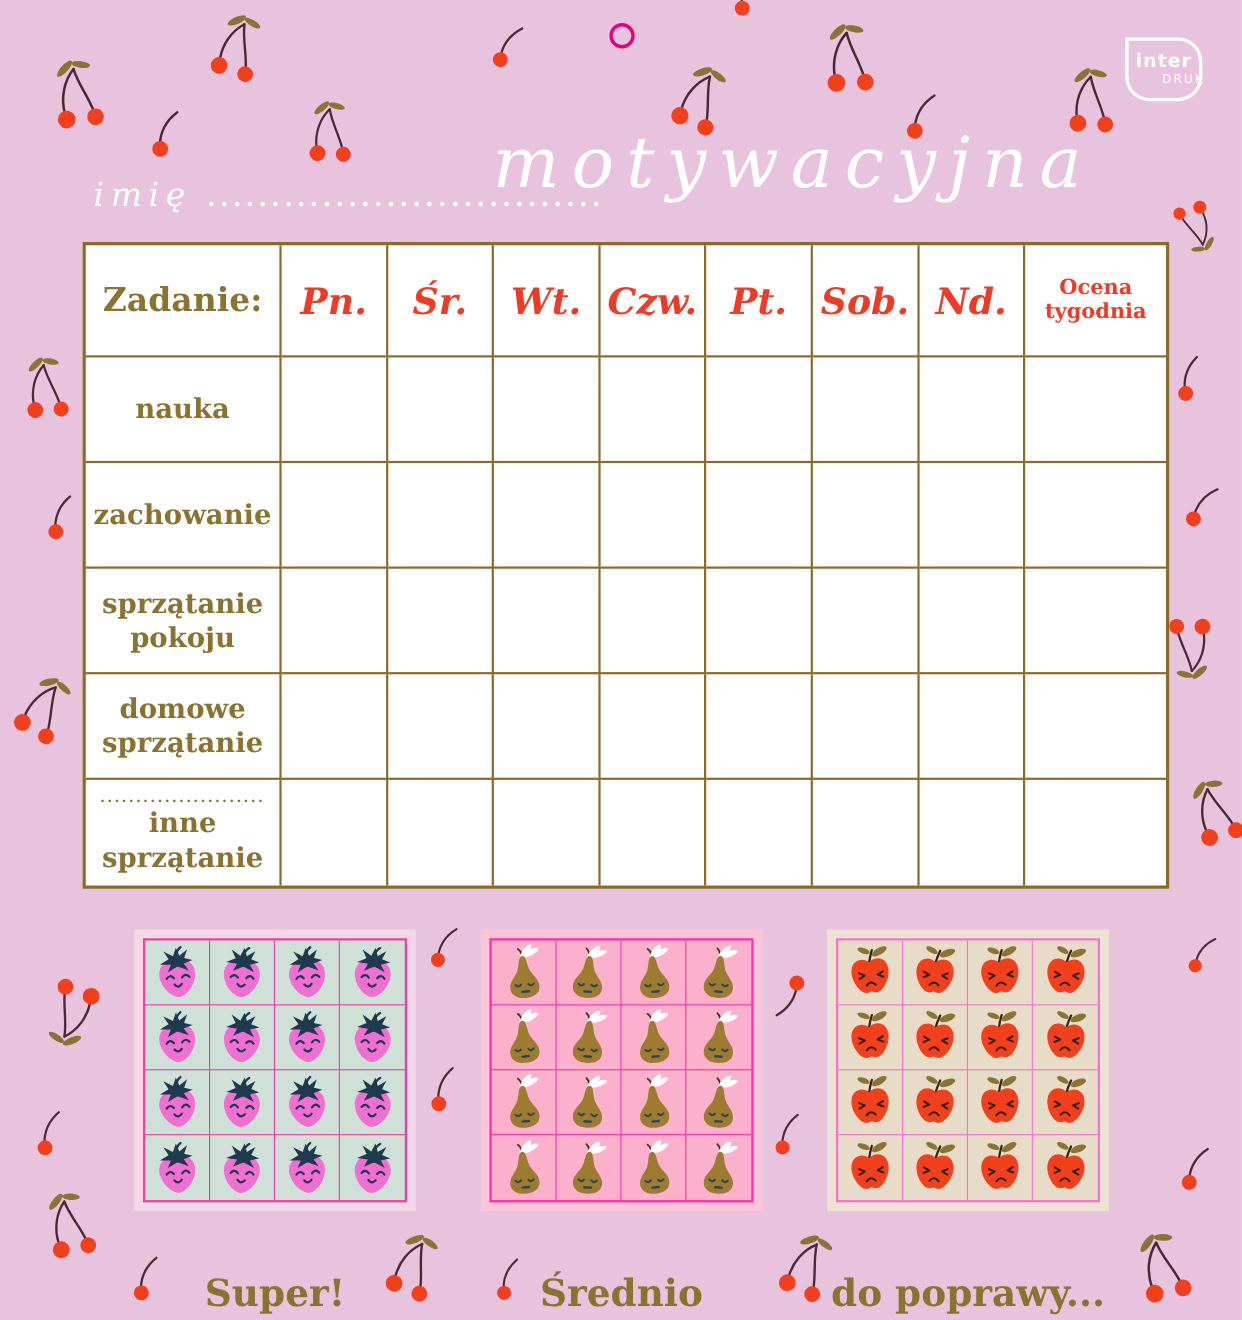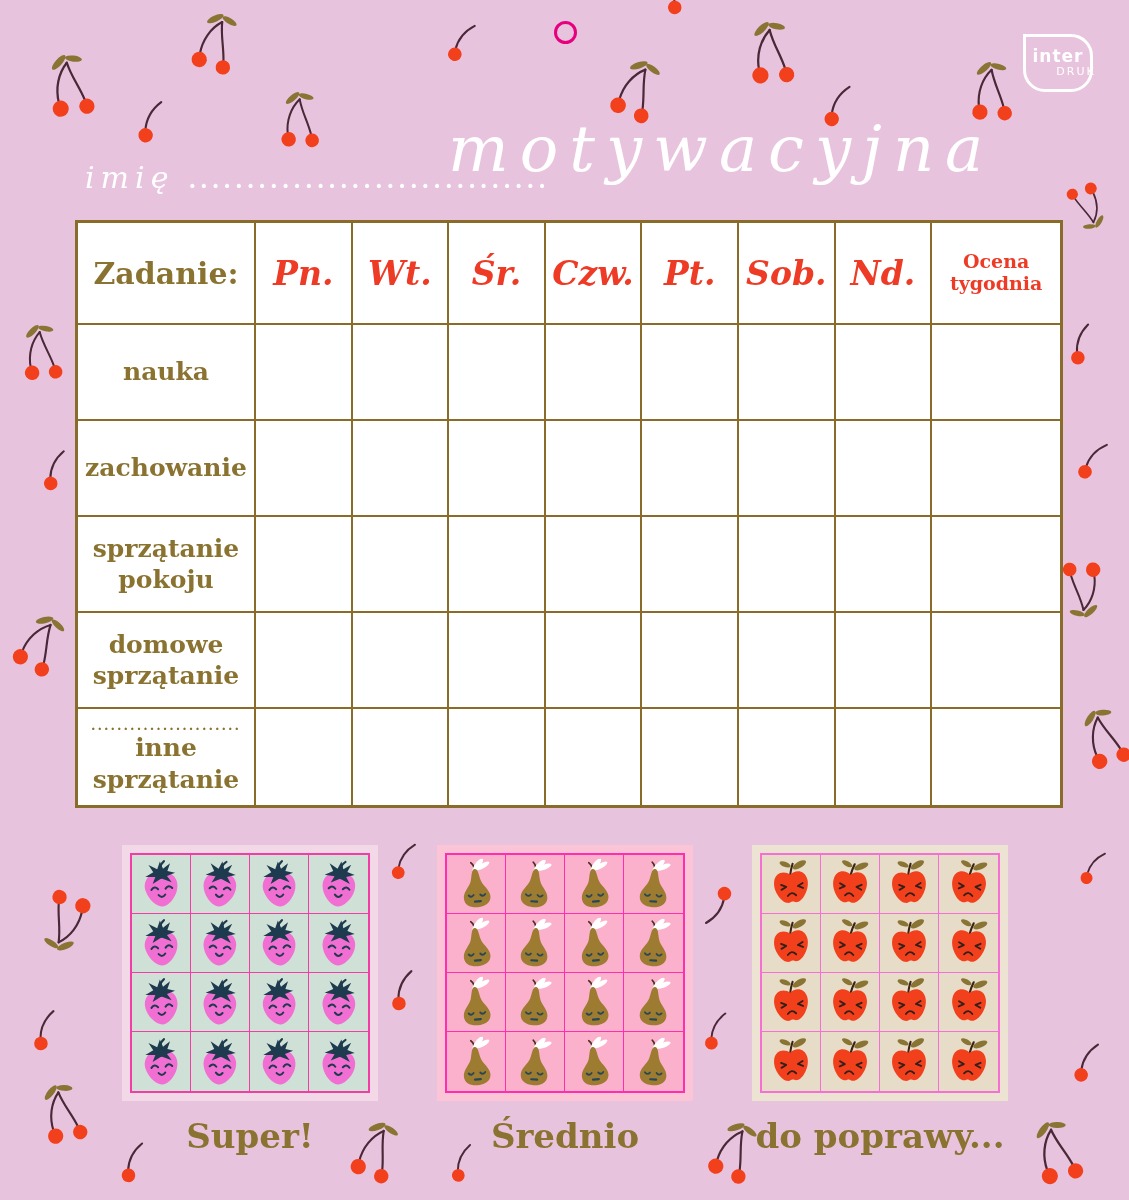--- a/index.html
+++ b/index.html
@@ -71,21 +71,21 @@
   }
   .sheet-grid{
     width:100%;height:100%;box-sizing:border-box;
     display:grid;grid-template-columns:repeat(4,1fr);grid-template-rows:repeat(4,1fr);
   }
   .sheet-cell{display:flex;align-items:center;justify-content:center;box-sizing:border-box;}
   .sheet-cell svg{width:50px;height:50px;}
   .sheet-cell:nth-child(odd) svg{transform:rotate(-5deg);}
   .sheet-cell:nth-child(even) svg{transform:rotate(4deg);}
   .sheet-label{
-    position:absolute;top:1116px;z-index:1;width:256px;text-align:center;
+    position:absolute;top:1156px;z-index:1;width:256px;text-align:center;
     font-size:34px;font-weight:bold;color:#8a7330;
   }
 </style>
 </head>
 <body>
 
 <svg width="0" height="0" style="position:absolute">
   <defs>
     <symbol id="sym-strawberry" viewBox="0 0 60 60">
       <path d="M30 16 C16 15 8 25 11 37 C14 49 24 57 30 57 C36 57 46 49 49 37 C52 25 44 15 30 16 Z" fill="#f16ed2"></path>
@@ -145,24 +145,24 @@
   </div>
 
   <div id="board-table">
       <div class="cell th-task">
         <span>Zadanie:</span>
       </div>
       <div class="cell th-day">
         <span>Pn.</span>
       </div>
       <div class="cell th-day">
+        <span>Śr.</span>
+      </div>
+      <div class="cell th-day">
         <span>Wt.</span>
-      </div>
-      <div class="cell th-day">
-        <span>Śr.</span>
       </div>
       <div class="cell th-day">
         <span>Czw.</span>
       </div>
       <div class="cell th-day">
         <span>Pt.</span>
       </div>
       <div class="cell th-day">
         <span>Sob.</span>
       </div>

